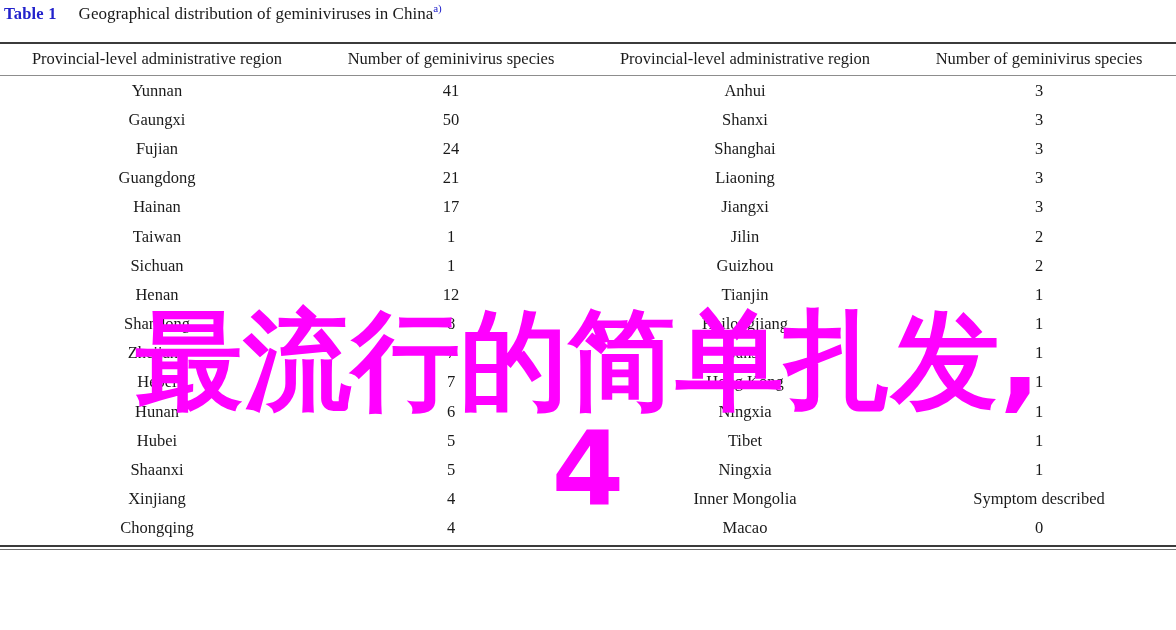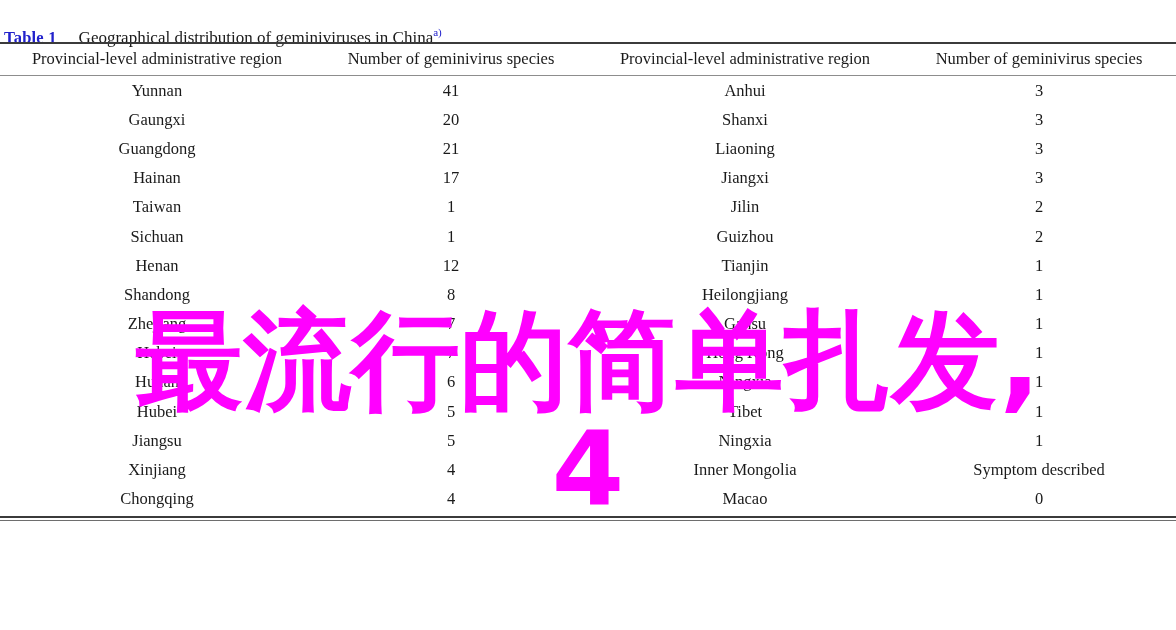--- a/index.html
+++ b/index.html
@@ -27,21 +27,20 @@
   .caption-label {
     font-weight: bold;
     font-size: 16.5px;
     letter-spacing: 0.2px;
     white-space: nowrap;
   }
   .caption-text {
     font-size: 17px;
     margin-left: 22px;
     white-space: nowrap;
-    margin-top: 24px;
   }
   .caption-sup {
     font-size: 11px;
     vertical-align: super;
     line-height: 0;
   }
 
   
   .table-wrap {
     position: relative;
@@ -144,22 +143,28 @@
     </thead>
     <tbody id="table-body">
         <tr>
           <td>Yunnan</td>
           <td>41</td>
           <td>Anhui</td>
           <td>3</td>
         </tr>
         <tr>
           <td>Gaungxi</td>
-          <td>20</td>
+          <td>50</td>
           <td>Shanxi</td>
+          <td>3</td>
+        </tr>
+        <tr>
+          <td>Fujian</td>
+          <td>24</td>
+          <td>Shanghai</td>
           <td>3</td>
         </tr>
         <tr>
           <td>Guangdong</td>
           <td>21</td>
           <td>Liaoning</td>
           <td>3</td>
         </tr>
         <tr>
           <td>Hainan</td>
@@ -209,21 +214,21 @@
           <td>Ningxia</td>
           <td>1</td>
         </tr>
         <tr>
           <td>Hubei</td>
           <td>5</td>
           <td>Tibet</td>
           <td>1</td>
         </tr>
         <tr>
-          <td>Jiangsu</td>
+          <td>Shaanxi</td>
           <td>5</td>
           <td>Ningxia</td>
           <td>1</td>
         </tr>
         <tr>
           <td>Xinjiang</td>
           <td>4</td>
           <td>Inner Mongolia</td>
           <td>Symptom described</td>
         </tr>

